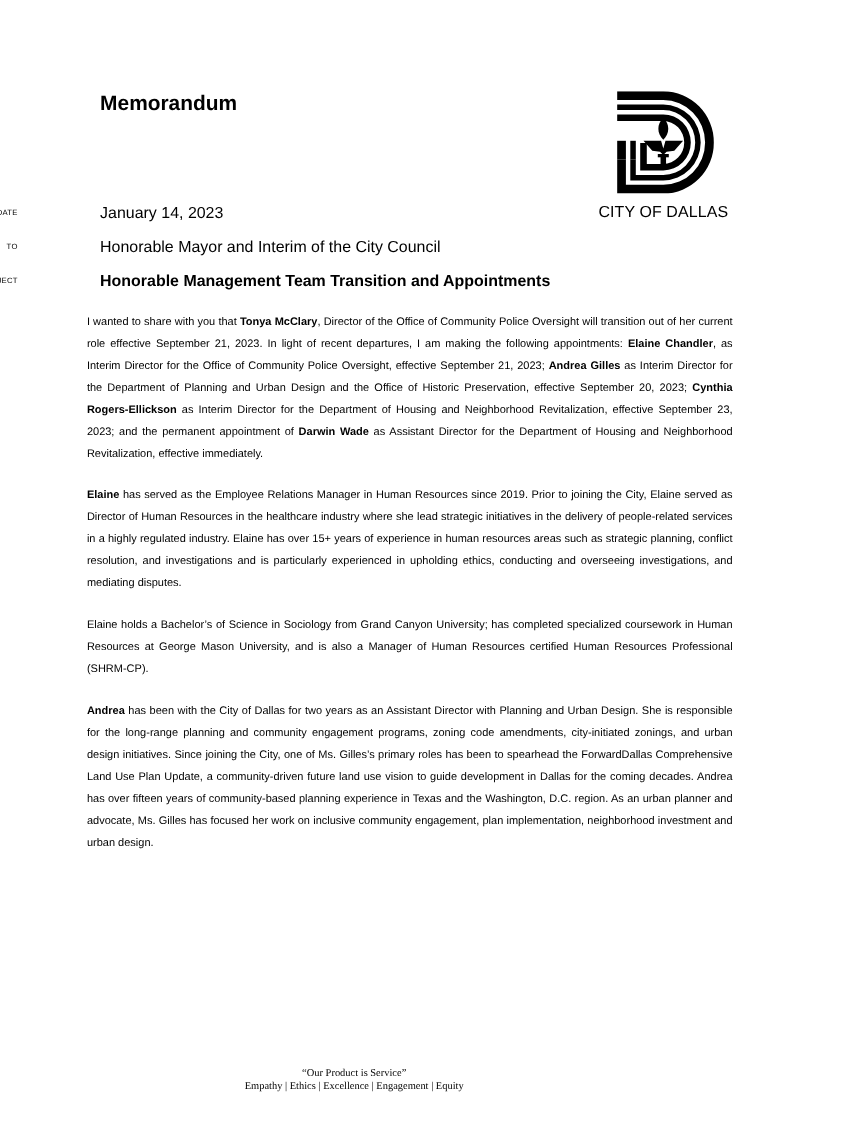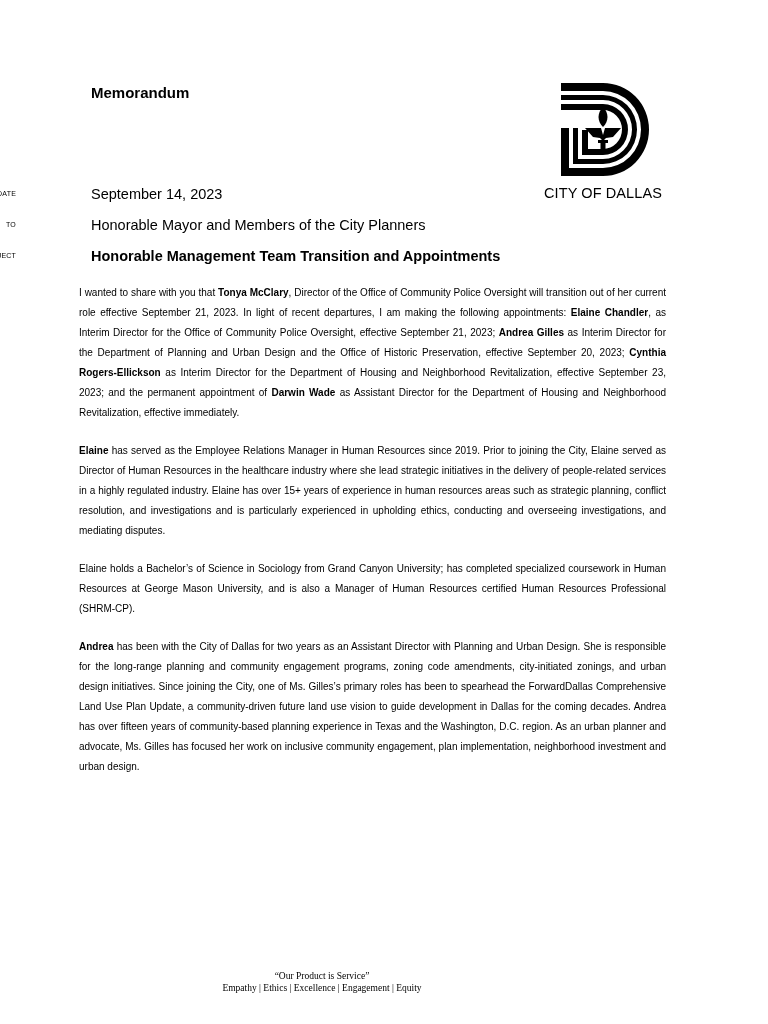--- a/index.html
+++ b/index.html
@@ -1,17 +1,17 @@
 <!DOCTYPE html>
 <html><head>
   <meta charset="utf-8">
   <style>
     html, body { margin: 0; padding: 0; background: #ffffff; }
     body { width: 768px; height: 1024px; position: relative; overflow: hidden; color: #000; font-family: "Liberation Sans", sans-serif; }
-    .memo-title { position: absolute; left: 91px; top: 84px; font-size: 15px; font-weight: bold; }
+    .memo-title { position: absolute; left: 91px; top: 84px; font-size: 19px; font-weight: bold; }
     .logo { position: absolute; left: 561px; top: 83px; width: 88px; height: 93px; }
     .city-name { position: absolute; left: 544px; top: 185px; font-size: 14.5px; letter-spacing: 0.1px; }
     .hdr-row { position: absolute; left: 0; width: 700px; }
     .hdr-label { position: absolute; right: 684px; font-size: 7px; letter-spacing: 0.2px; text-transform: uppercase; white-space: nowrap; }
     .hdr-value { position: absolute; left: 91px; font-size: 14.5px; white-space: nowrap; }
     .hdr-value.bold { font-weight: bold; }
     .row-date { top: 186px; }
     .row-date .hdr-label { top: 4px; }
     .row-to { top: 217px; }
     .row-to .hdr-label { top: 4px; }
@@ -41,26 +41,26 @@
   <path d="M42,24 C36,30 36,38 42,44 C48,38 48,30 42,24 Z" fill="#000"></path>
   <path d="M24,45 L40,45 L42,52 L44,45 L60,45 L52,54 L45,55 L42,58 L39,55 L32,54 Z" fill="#000"></path>
   <rect x="37" y="57" width="10" height="3" fill="#000"></rect>
   <rect x="39.5" y="58" width="5" height="10" fill="#000"></rect>
 </svg>
 
 <div class="city-name">CITY OF DALLAS</div>
 
 <div class="hdr-row row-date">
   <span class="hdr-label">DATE</span>
-  <span class="hdr-value">September 14, 2023</span>
+  <span class="hdr-value">January 14, 2023</span>
 </div>
 
 <div class="hdr-row row-to">
   <span class="hdr-label">TO</span>
-  <span class="hdr-value">Honorable Mayor and Members of the City Planners</span>
+  <span class="hdr-value">Honorable Mayor and Interim of the City Council</span>
 </div>
 
 <div class="hdr-row row-subject">
   <span class="hdr-label">SUBJECT</span>
   <span class="hdr-value bold">Honorable Management Team Transition and Appointments</span>
 </div>
 
 <div class="body">
   <p><span>I wanted to share with you that </span><b>Tonya McClary</b><span>, Director of the Office of Community Police Oversight will transition out of her current role effective September 21, 2023. In light of recent departures, I am making the following appointments: </span><b>Elaine Chandler</b><span>, as Interim Director for the Office of Community Police Oversight, effective September 21, 2023; </span><b>Andrea Gilles</b><span> as Interim Director for the Department of Planning and Urban Design and the Office of Historic Preservation, effective September 20, 2023; </span><b>Cynthia Rogers-Ellickson</b><span> as Interim Director for the Department of Housing and Neighborhood Revitalization, effective September 23, 2023; and the permanent appointment of </span><b>Darwin Wade</b><span> as Assistant Director for the Department of Housing and Neighborhood Revitalization, effective immediately.</span></p>
   <p><b>Elaine</b><span> has served as the Employee Relations Manager in Human Resources since 2019. Prior to joining the City, Elaine served as Director of Human Resources in the healthcare industry where she lead strategic initiatives in the delivery of people-related services in a highly regulated industry. Elaine has over 15+ years of experience in human resources areas such as strategic planning, conflict resolution, and investigations and is particularly experienced in upholding ethics, conducting and overseeing investigations, and mediating disputes.</span></p>

